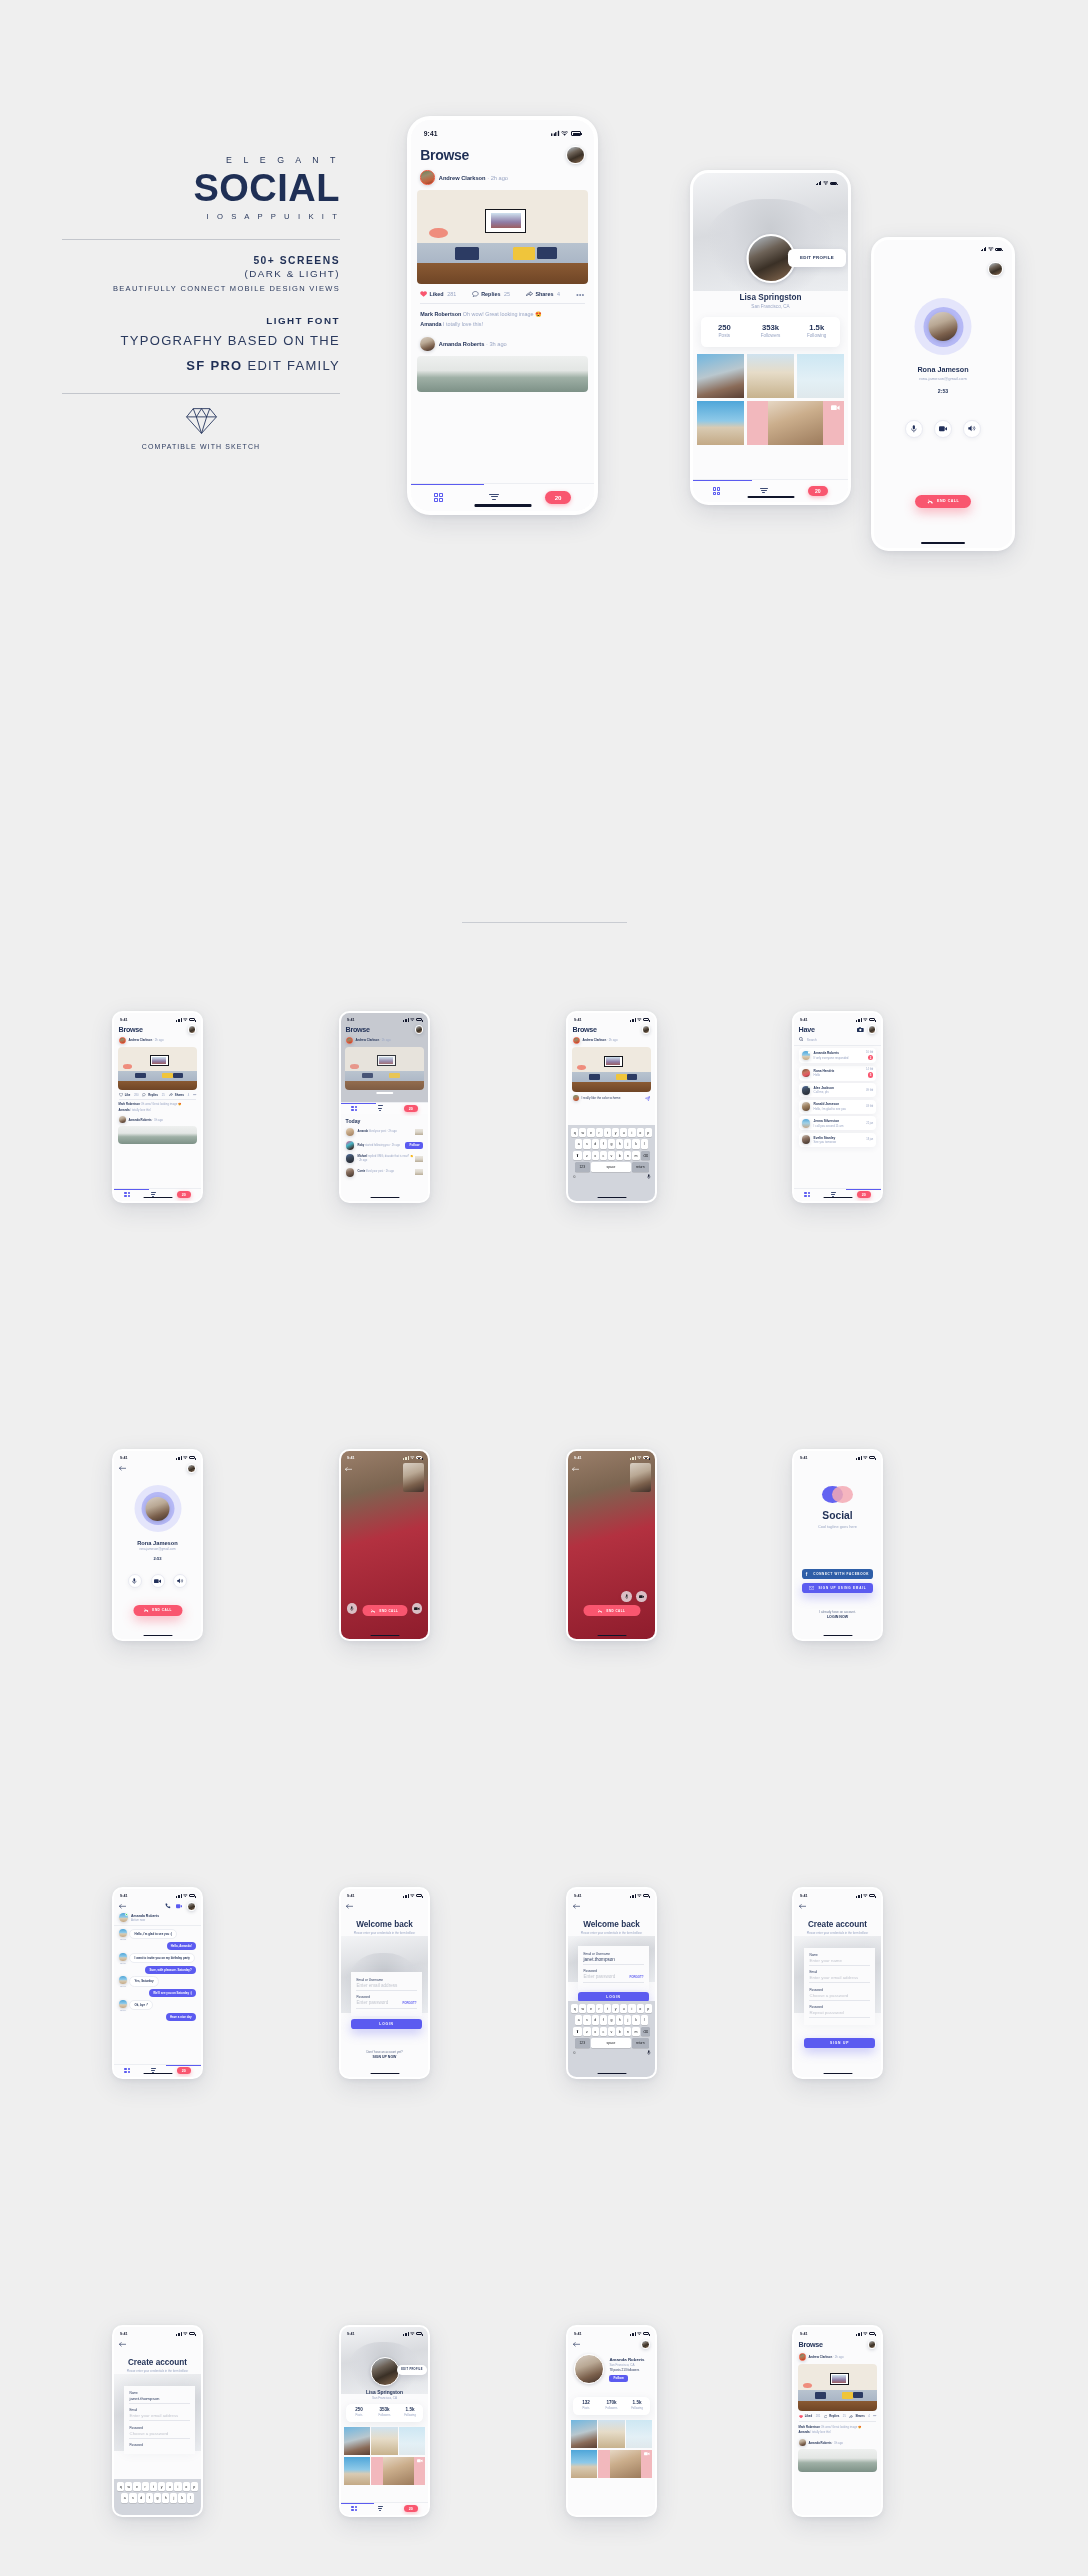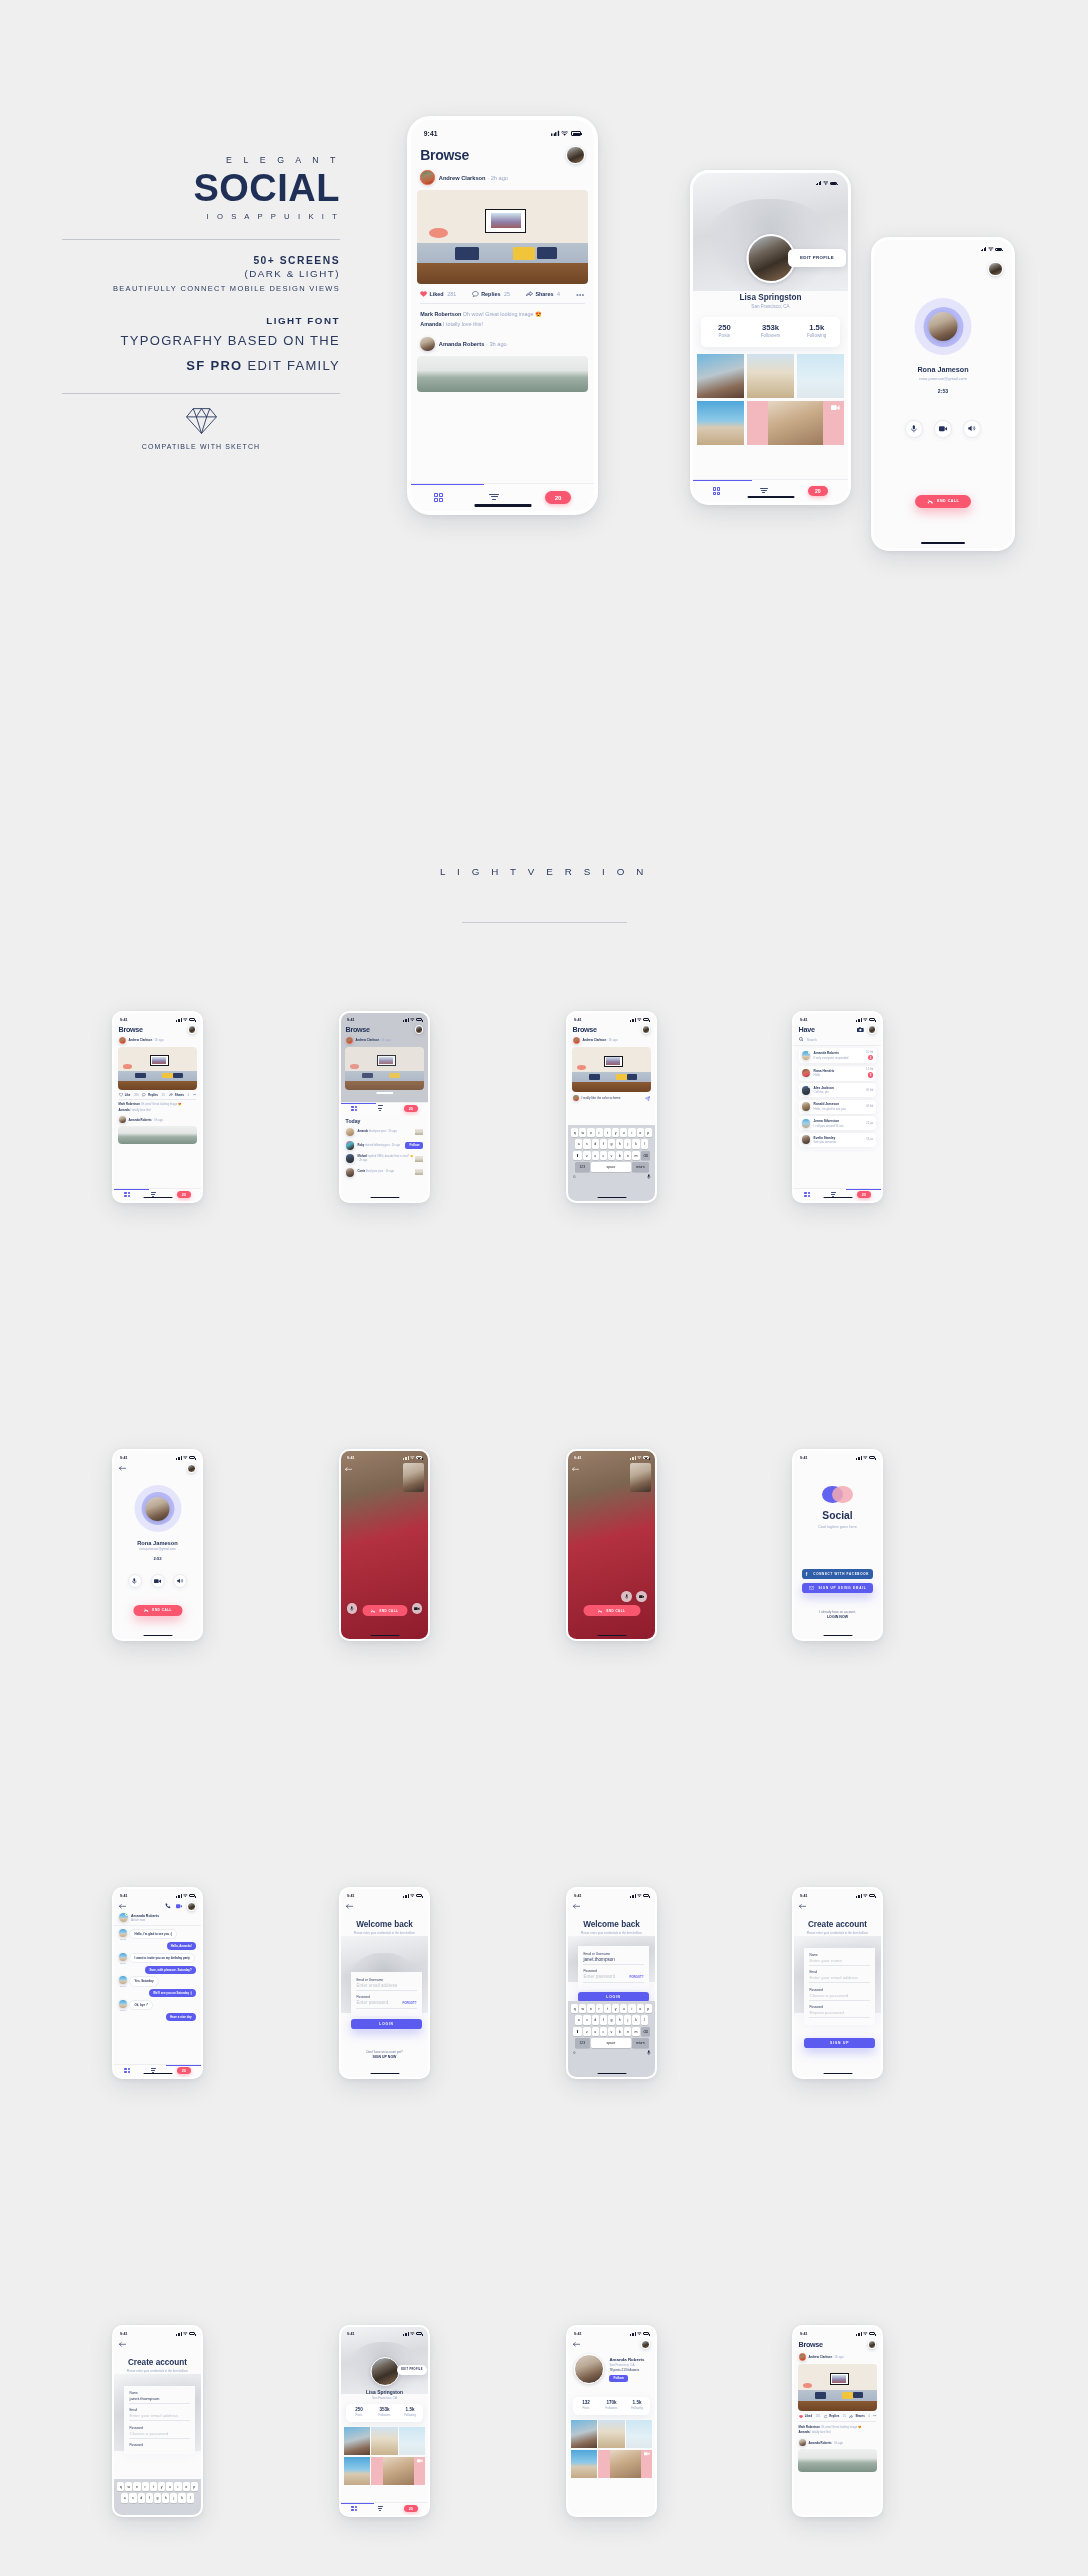--- a/index.html
+++ b/index.html
@@ -423,23 +423,20 @@
             <s style="width:10.3px"></s>
             <s style="width:7.2px"></s>
             <s style="width:4.1px"></s>
           </div>
         <div class="pill" style="width:26px;height:12.4px;font-size:6.2px;">20</div>
       </div>
       <div class="home-ind" style="width:57px;height:2.6px;"></div>
     </div>
   </div>
 
-  <div class="section-label">
-    <div class="t">L I G H T   V E R S I O N</div>
-  </div>
   <div class="section-rule"></div>
 
   <div class="phone" style="left:112px; top:1011px; width:91px; height:192px; border-radius:10.3px; border-width:2.1px;">
     <div class="screen">
       <div class="sbar" style="height:10.3px;font-size:3.6px;padding-top:3.1px;">
         <span class="time">9:41</span>
         <span class="right">
           <span class="bars">
               <i></i>
               <i></i>

